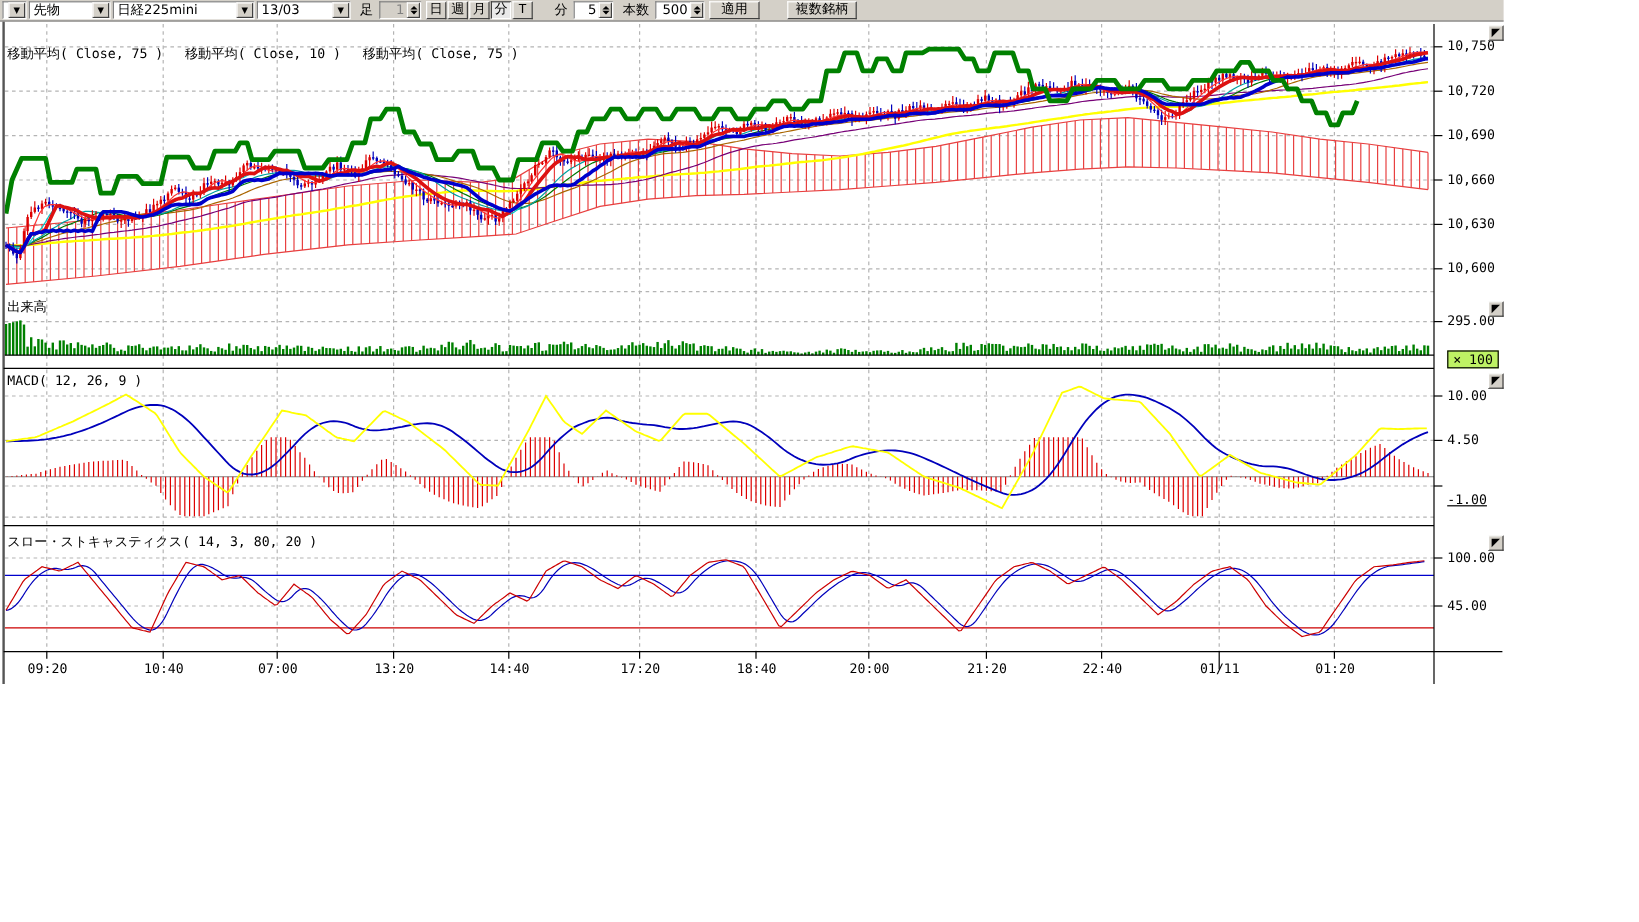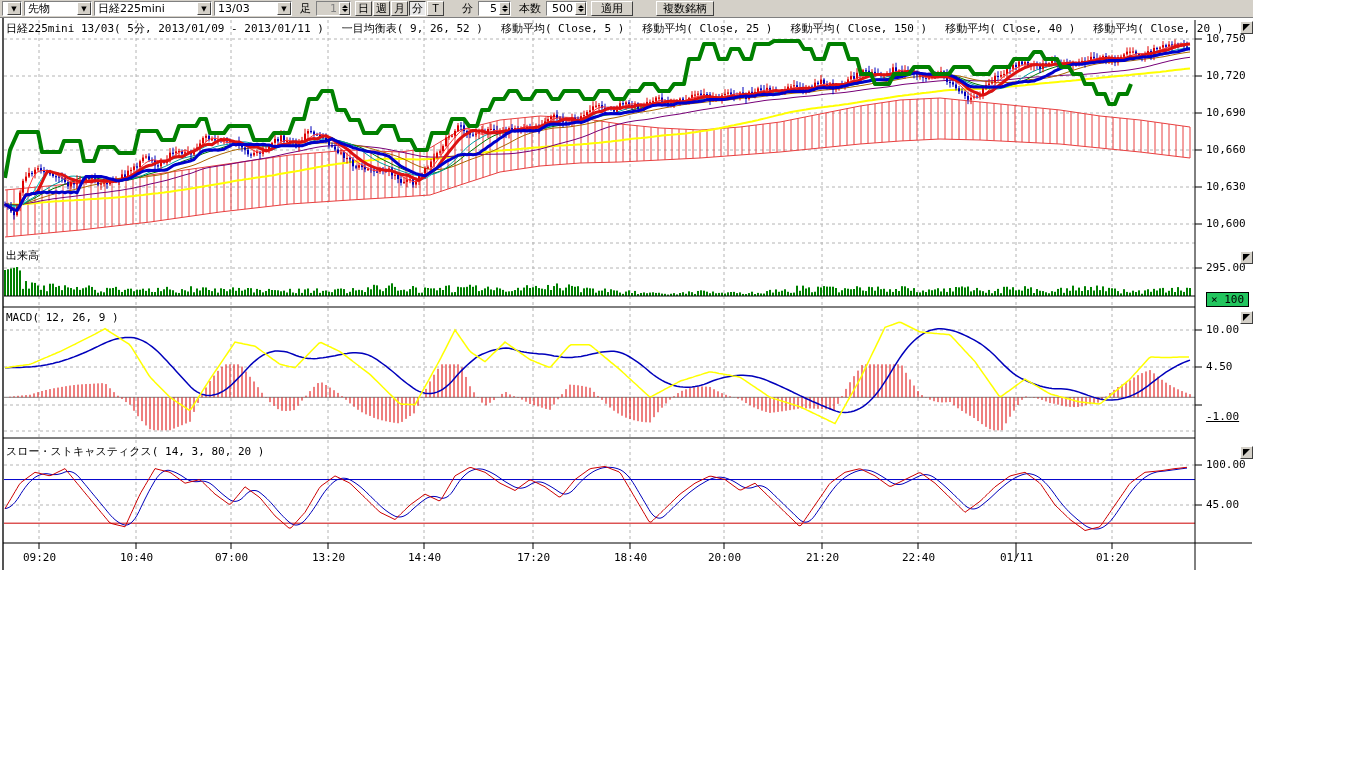--- a/index.html
+++ b/index.html
@@ -31,21 +31,21 @@
   .chart-wrap{position:absolute;left:0;top:0;width:1366px;height:768px;}
   svg{position:absolute;left:0;top:0;}
   .axlabel{position:absolute;font:11px "DejaVu Sans Mono","Liberation Mono",monospace;color:#000;white-space:nowrap;}
   .legend{position:absolute;left:6px;font:11px "DejaVu Sans Mono","DejaVu Sans",monospace;color:#000;white-space:nowrap;z-index:5;}
   .legend span{margin-right:18px;}
   .pane-label{position:absolute;left:6px;font:11px "DejaVu Sans Mono","DejaVu Sans",monospace;color:#000;z-index:5;white-space:nowrap;}
   .pane-btn{position:absolute;left:1240px;width:13px;height:13px;background:#d4d0c8;box-sizing:border-box;
             border:1px solid;border-color:#fff #404040 #404040 #fff;z-index:6;}
   .pane-btn .tri{position:absolute;left:2px;top:2px;width:0;height:0;
             border-top:7px solid #000;border-right:7px solid transparent;}
-  .mult-box{position:absolute;left:1206px;top:292px;height:13px;border:1px solid #000;background:#22c55e;
+  .mult-box{position:absolute;left:1206px;top:292px;height:13px;border:1px solid #000;background:#bef264;
             font:11px "DejaVu Sans Mono","DejaVu Sans",monospace;line-height:13px;padding:0 4px;z-index:6;white-space:nowrap;}
 </style>
 </head>
 <body>
 
 <div class="chart-wrap">
   <svg id="chart-svg" width="1260" height="580">
       <defs>
         <clipPath id="clipPrice">
           <rect x="4" y="20" width="1191" height="223"></rect>
@@ -1776,21 +1776,21 @@
       <line x1="424" y1="543" x2="424" y2="549" stroke="#000" stroke-width="1"></line>
       <line x1="533" y1="543" x2="533" y2="549" stroke="#000" stroke-width="1"></line>
       <line x1="630" y1="543" x2="630" y2="549" stroke="#000" stroke-width="1"></line>
       <line x1="724" y1="543" x2="724" y2="549" stroke="#000" stroke-width="1"></line>
       <line x1="822" y1="543" x2="822" y2="549" stroke="#000" stroke-width="1"></line>
       <line x1="918" y1="543" x2="918" y2="549" stroke="#000" stroke-width="1"></line>
       <line x1="1016" y1="543" x2="1016" y2="558" stroke="#000" stroke-width="1"></line>
       <line x1="1112" y1="543" x2="1112" y2="549" stroke="#000" stroke-width="1"></line>
     </svg>
 
-  <div class="legend" style="top:21px" id="legend1"><span>日経225mini 13/03( 5分, 2013/01/09 - 2013/01/11 )</span><span>一目均衡表( 9, 26, 52 )</span><span>移動平均( Close, 5 )</span><span>移動平均( Close, 25 )</span><span>移動平均( Close, 150 )</span><span>移動平均( Close, 40 )</span><span>移動平均( Close, 20 )</span></div>
+  <div class="legend" style="top:37px" id="legend2"><span>移動平均( Close, 75 )</span><span>移動平均( Close, 10 )</span><span>移動平均( Close, 75 )</span></div>
 
   <div class="pane-label" style="top:248px">出来高</div>
   <div class="pane-label" style="top:311px">MACD( 12, 26, 9 )</div>
   <div class="pane-label" style="top:444px">スロー・ストキャスティクス( 14, 3, 80, 20 )</div>
 
   <div id="axis-labels">
       <div class="axlabel" style="left: 1206px; top: 32px;">10,750</div>
       <div class="axlabel" style="left: 1206px; top: 69px;">10,720</div>
       <div class="axlabel" style="left: 1206px; top: 106px;">10,690</div>
       <div class="axlabel" style="left: 1206px; top: 143px;">10,660</div>

